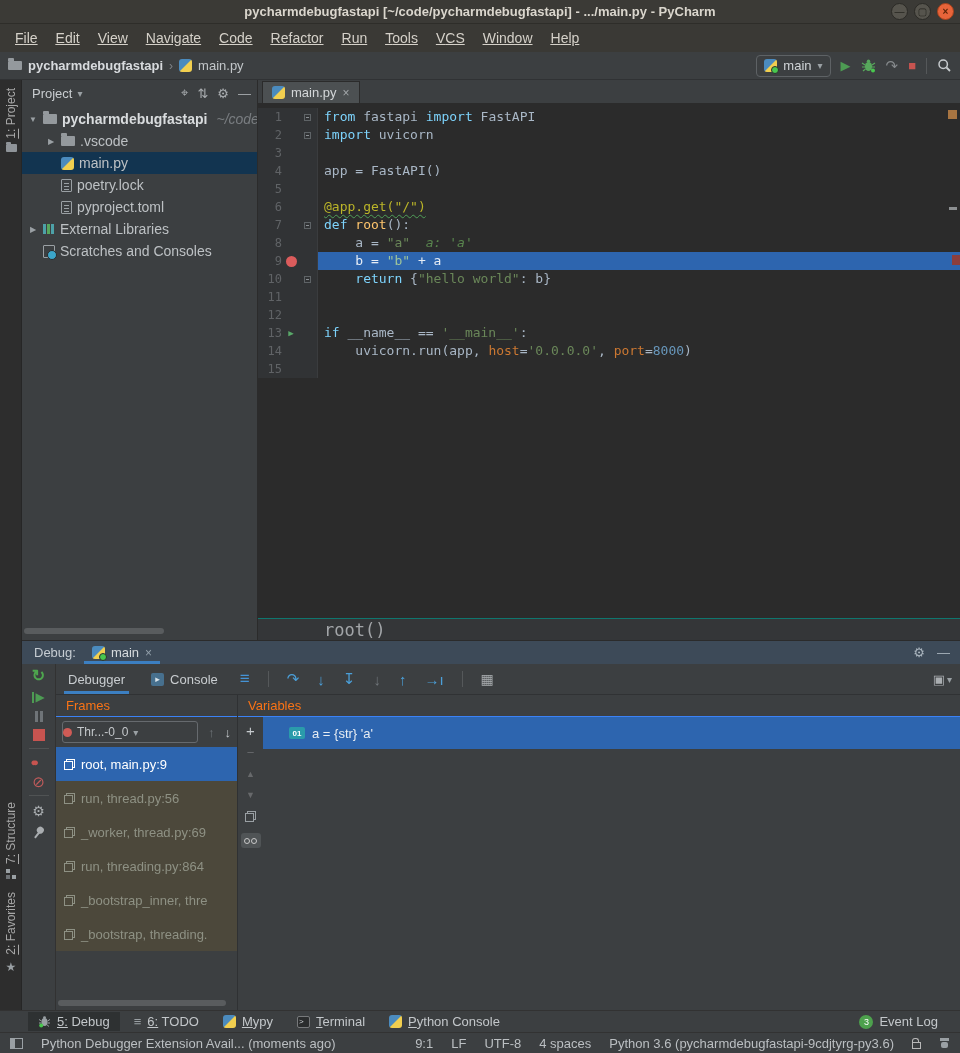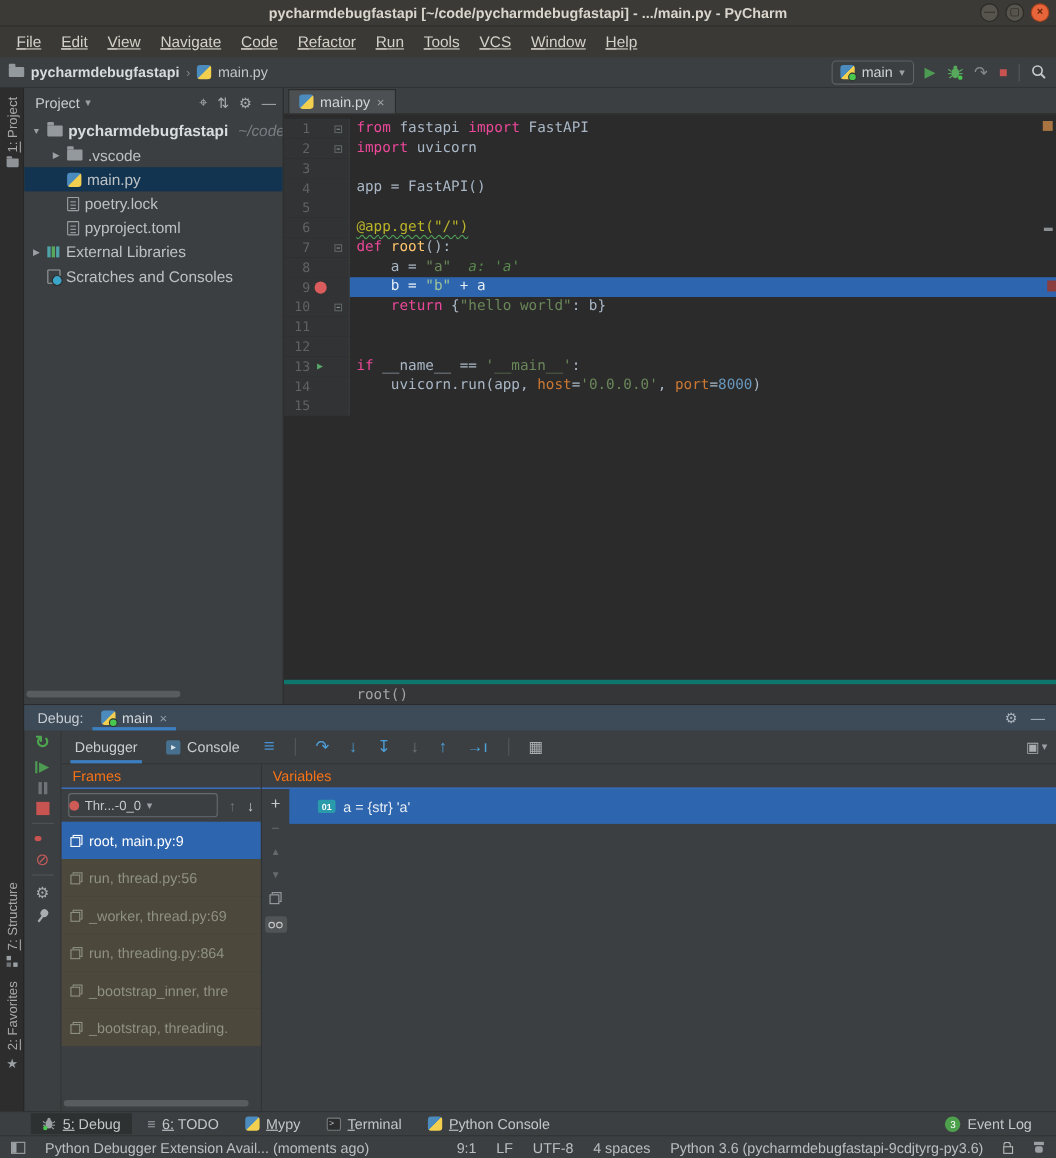--- a/index.html
+++ b/index.html
@@ -102,32 +102,32 @@
     display:flex; align-items:center; }
   .lnum { width:24px; text-align:right; font-size:12px; color:#606366; }
   .gico { width:18px; display:flex; justify-content:center; align-items:center; }
   .gfold { width:14px; display:flex; justify-content:center; align-items:center; }
   .bp-dot { width:11px; height:11px; border-radius:50%; background:#db5c5c; }
   .run-arrow { color:#59a869; font-size:9px; }
   .fold-sq { width:7px; height:7px; border:1px solid #5e6366; position:relative; }
   .fold-sq::after { content:""; position:absolute; left:1px; top:2px; width:3px; height:1px; background:#8b9094; }
   .ccode { flex:1; padding-left:6px; color:#a9b7c6; }
   .cline.exec .ccode { background:#2d65af; }
-  .kw{color:#ec4899} .df{color:#a9b7c6} .str{color:#6a8759} .num{color:#6897bb}
+  .kw{color:#7dd3fc} .df{color:#a9b7c6} .str{color:#6a8759} .num{color:#6897bb}
   .fn{color:#ffc66d} .param{color:#cc7832}
   .dec{color:#bbb529; text-decoration:underline wavy #4f9e58 1px; text-underline-offset:3px;}
   .hint{color:#629755; font-style:italic; opacity:.85;}
   .cline.exec .df{color:#e6edf5} .cline.exec .str{color:#9ec49a}
   .mark { position:absolute; }
   .mark-orange { top:6px; right:3px; width:9px; height:9px; background:#a87542; }
   .mark-dash { top:103px; right:3px; width:8px; height:3px; background:#8c8f91; }
   .mark-red { top:151px; right:0; width:8px; height:10px; background:#8c3e3c; }
-  .breadcrumbs { height:22px; flex:0 0 22px; background:#343638; border-top:4px solid #0f766e;
+  .breadcrumbs { height:22px; flex:0 0 22px; background:#343638; border-top:1px solid #0f766e;
     display:flex; align-items:center; padding-left:66px; font-family:"DejaVu Sans Mono", monospace;
-    font-size:13px; color:#a2a5a8; }
+    font-size:17px; color:#a2a5a8; }
 
   
   .debug { flex:0 0 370px; display:flex; flex-direction:column; border-top:1px solid #2b2b2b; min-width:0; }
   .dbg-head { height:23px; flex:0 0 23px; background:#3d4a58; display:flex; align-items:center; padding-left:12px; gap:8px; position:relative; }
   .dbg-head .dlabel { font-size:13px; color:#c6ccd2; }
   .dbg-tab { display:flex; align-items:center; gap:6px; padding:0 8px; height:100%; position:relative; }
   .dbg-tab .tl { font-size:13px; color:#d6dadd; }
   .dbg-tab .x { color:#93a0ab; font-size:12px; }
   .dbg-tab::after { content:""; position:absolute; left:0; right:0; bottom:0; height:3px; background:#3c7fc1; }
   .dbg-head-icons { margin-left:auto; margin-right:10px; display:flex; gap:12px; color:#a9b4bd; font-size:13px; }

